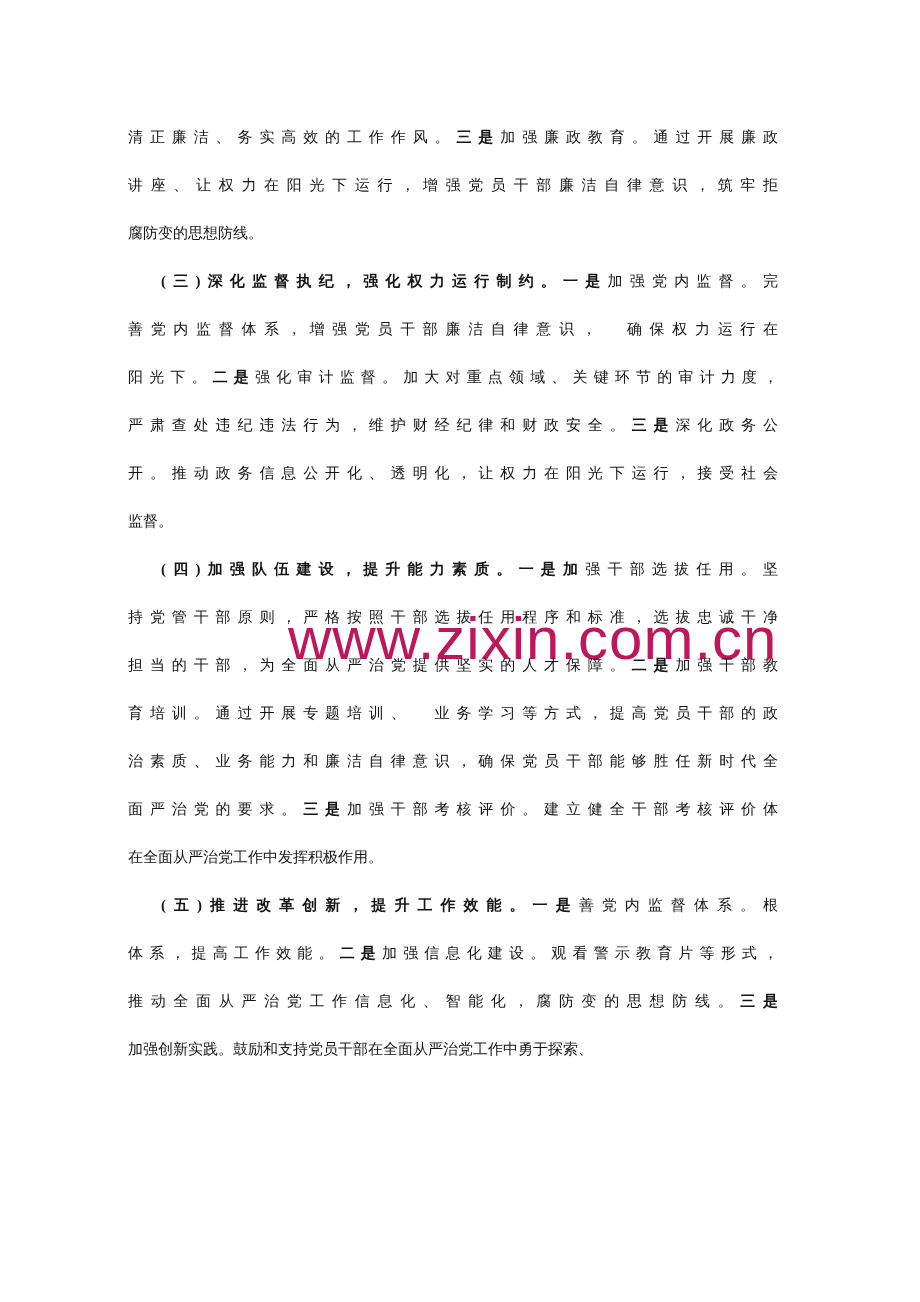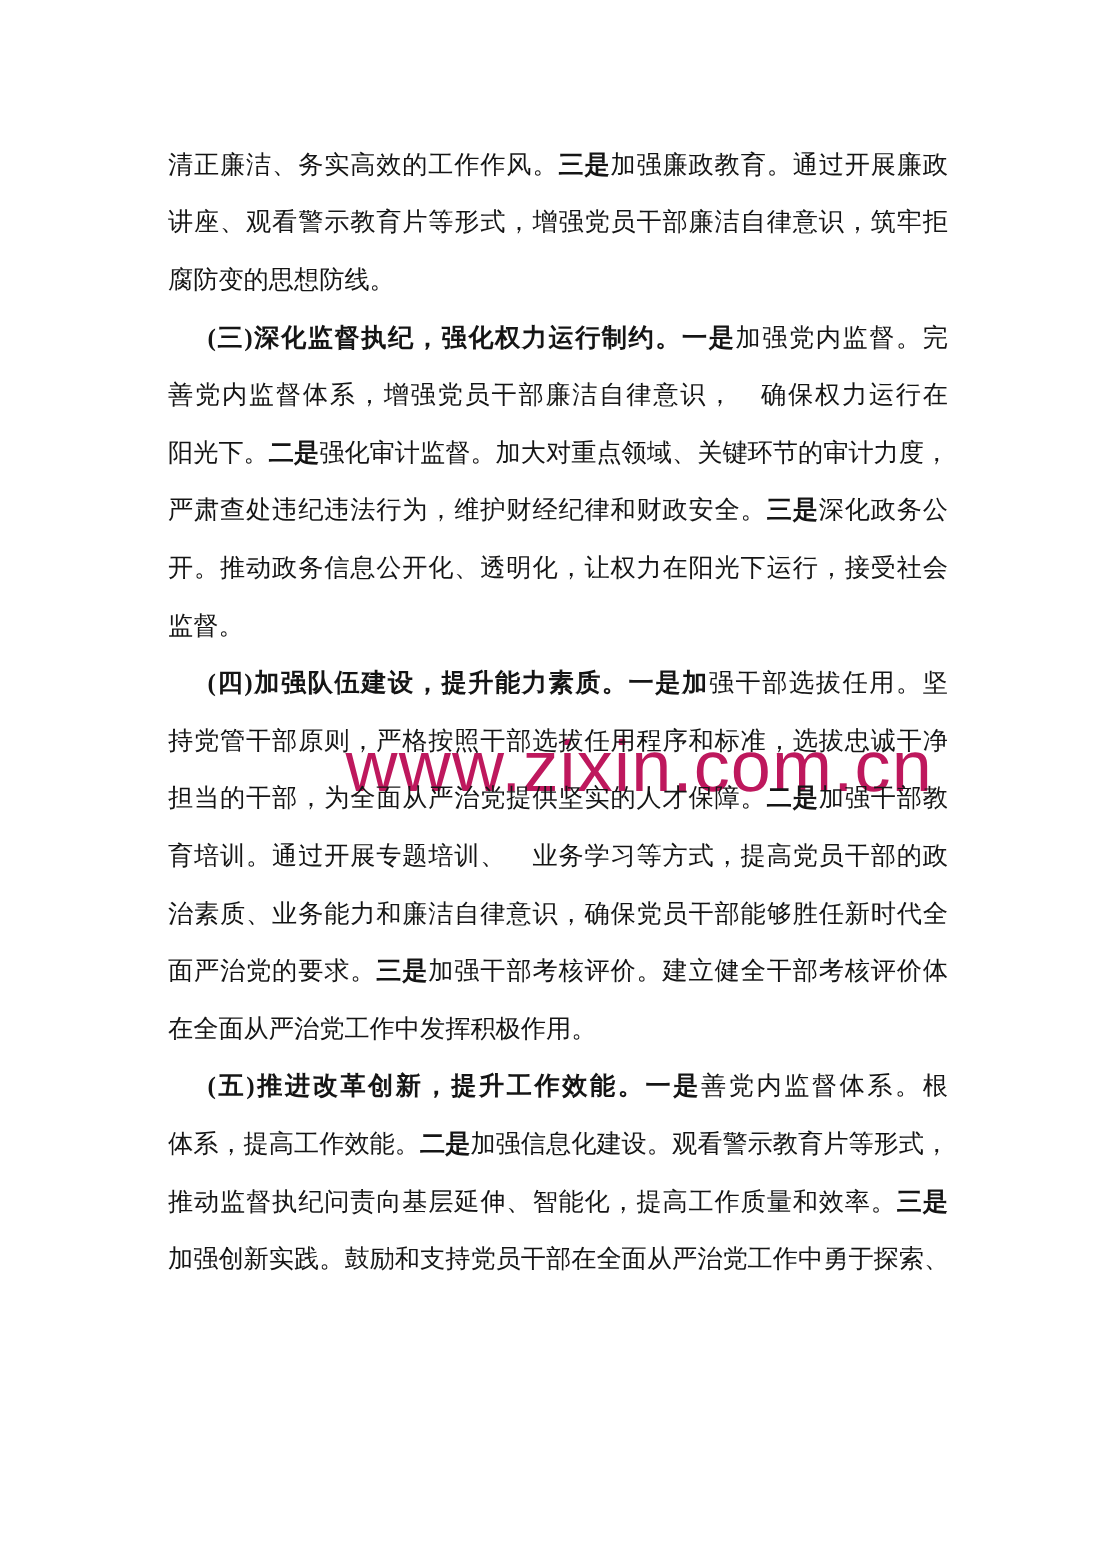--- a/index.html
+++ b/index.html
@@ -21,26 +21,26 @@
     top: 604px;
     z-index: 0;
     font-family: "Liberation Sans", "DejaVu Sans", sans-serif;
     font-size: 60px;
     letter-spacing: 1px;
     white-space: nowrap;
     color: #d7d7d7;
   }
   .doc-body {
     position: absolute;
-    left: 140px;
+    left: 128px;
     top: 113px;
     width: 650px;
     z-index: 1;
     color: #151515;
-    font-size: 21px;
+    font-size: 15px;
   }
   .line {
     height: 48px;
     line-height: 48px;
     white-space: nowrap;
     text-align: justify;
     text-align-last: justify;
   }
   .line.last {
     text-align: left;
@@ -53,34 +53,34 @@
   .seg.b { font-weight: bold; }
 </style>
 </head>
 <body>
 
 <div class="page" style="background: rgb(255, 255, 255);">
   <div class="watermark" style="color: #be185d; margin-left: 48px;">www.zixin.com.cn</div>
   <div class="doc-body" style="color: rgb(21, 21, 21);">
     <div>
         <div class="line"><span class="seg">清正廉洁、务实高效的工作作风。</span><span class="seg b">三是</span><span class="seg">加强廉政教育。通过开展廉政</span></div>
-        <div class="line"><span class="seg">讲座、观看警示教育片等形式，增强党员干部廉洁自律意识，筑牢拒</span></div>
+        <div class="line"><span class="seg">讲座、让权力在阳光下运行，增强党员干部廉洁自律意识，筑牢拒</span></div>
         <div class="line last"><span class="seg">腐防变的思想防线。</span></div>
         <div class="line indent"><span class="seg b">(三)深化监督执纪，强化权力运行制约。一是</span><span class="seg">加强党内监督。完</span></div>
         <div class="line"><span class="seg">善党内监督体系，增强党员干部廉洁自律意识，　确保权力运行在</span></div>
         <div class="line"><span class="seg">阳光下。</span><span class="seg b">二是</span><span class="seg">强化审计监督。加大对重点领域、关键环节的审计力度，</span></div>
         <div class="line"><span class="seg">严肃查处违纪违法行为，维护财经纪律和财政安全。</span><span class="seg b">三是</span><span class="seg">深化政务公</span></div>
         <div class="line"><span class="seg">开。推动政务信息公开化、透明化，让权力在阳光下运行，接受社会</span></div>
         <div class="line last"><span class="seg">监督。</span></div>
         <div class="line indent"><span class="seg b">(四)加强队伍建设，提升能力素质。一是加</span><span class="seg">强干部选拔任用。坚</span></div>
         <div class="line"><span class="seg">持党管干部原则，严格按照干部选拔任用程序和标准，选拔忠诚干净</span></div>
         <div class="line"><span class="seg">担当的干部，为全面从严治党提供坚实的人才保障。</span><span class="seg b">二是</span><span class="seg">加强干部教</span></div>
         <div class="line"><span class="seg">育培训。通过开展专题培训、　业务学习等方式，提高党员干部的政</span></div>
         <div class="line"><span class="seg">治素质、业务能力和廉洁自律意识，确保党员干部能够胜任新时代全</span></div>
         <div class="line"><span class="seg">面严治党的要求。</span><span class="seg b">三是</span><span class="seg">加强干部考核评价。建立健全干部考核评价体</span></div>
         <div class="line last"><span class="seg">在全面从严治党工作中发挥积极作用。</span></div>
         <div class="line indent"><span class="seg b">(五)推进改革创新，提升工作效能。一是</span><span class="seg">善党内监督体系。根</span></div>
         <div class="line"><span class="seg">体系，提高工作效能。</span><span class="seg b">二是</span><span class="seg">加强信息化建设。观看警示教育片等形式，</span></div>
-        <div class="line"><span class="seg">推动监督执纪问责向基层延伸、智能化，提高工作质量和效率。</span><span class="seg b">三是</span></div>
+        <div class="line"><span class="seg">推动全面从严治党工作信息化、智能化，腐防变的思想防线。</span><span class="seg b">三是</span></div>
         <div class="line last"><span class="seg">加强创新实践。鼓励和支持党员干部在全面从严治党工作中勇于探索、</span></div>
       </div>
   </div>
 </div>
 
 </body></html>

